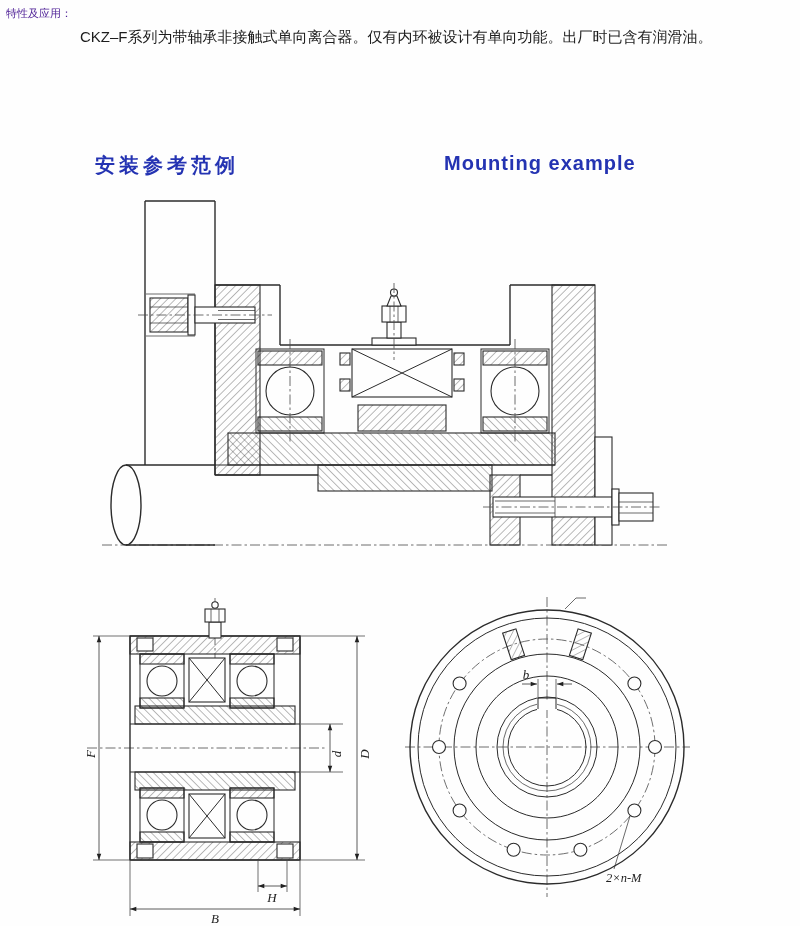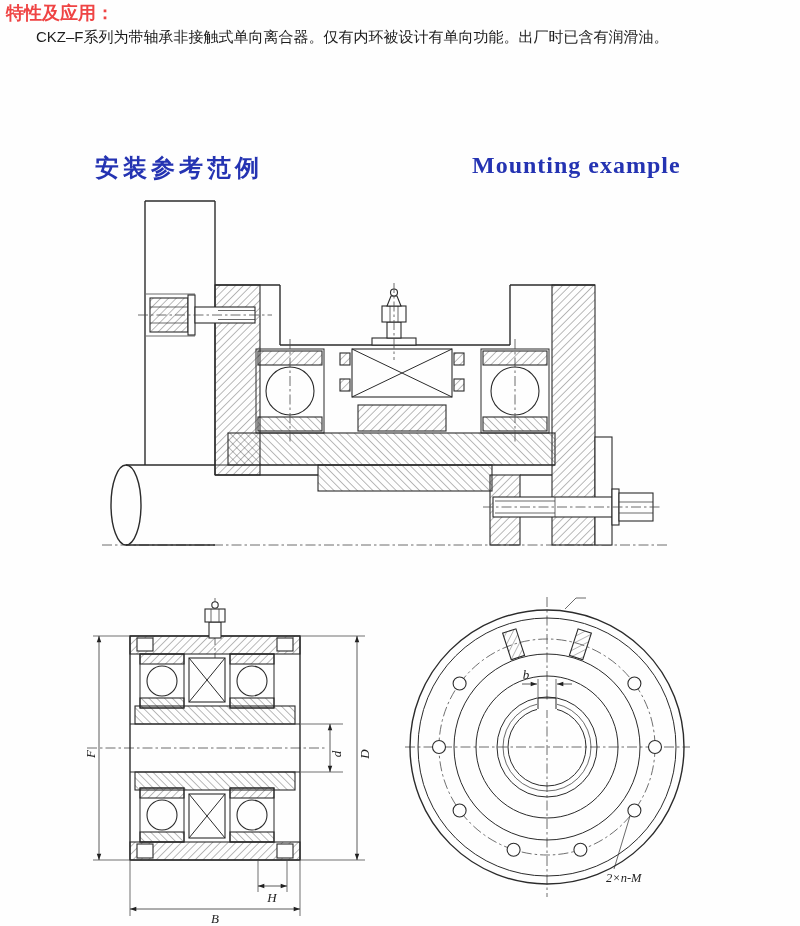--- a/index.html
+++ b/index.html
@@ -5,25 +5,25 @@
   * { margin:0; padding:0; box-sizing:border-box; }
   html,body { width:800px; height:926px; }
   body {
     position:relative;
     background:#fefefe;
     font-family:"Liberation Sans","DejaVu Sans",sans-serif;
     overflow:hidden;
     color:#1d1d1d;
   }
   .intro { position:absolute; left:6px; top:2px; width:788px; font-size:15px; line-height:26px; }
-  .intro-title { color:#ef4444; font-weight:bold; font-size:18px; line-height:22px; }
-  .intro p { text-indent:2em; }
-  .fig-title { position:absolute; font-weight:bold; font-size:24px; color:#2433b2;font-family:Liberation Serif, serif; }
+  .intro-title { color:#4c1d95; font-weight:normal; font-size:11px; line-height:22px; }
+  .intro p { text-indent:2em;margin-left:44px; }
+  .fig-title { position:absolute; font-weight:bold; font-size:20px; color:#2433b2; }
   #title-zh { left:95px; top:152px; letter-spacing:4px; }
-  #title-en { left:472px; top:152px; letter-spacing:1px; }
+  #title-en { left:444px; top:152px; letter-spacing:1px; }
   svg.draw { position:absolute; }
   #svg-main  { left:100px; top:195px; }
   #svg-side  { left:85px;  top:596px; }
   #svg-front { left:400px; top:585px; }
   .ol { stroke:#2b2b2b; stroke-width:1.4; fill:none; }
   .o2 { stroke:#2b2b2b; stroke-width:1;   fill:none; }
   .tl { stroke:#2b2b2b; stroke-width:0.7; fill:none; }
   .cl { stroke:#4a4a4a; stroke-width:0.8; fill:none; stroke-dasharray:10 3 2.5 3; }
   .dim { stroke:#333; stroke-width:0.8; fill:none; }
   .ext { stroke:#333; stroke-width:0.7; fill:none; }

